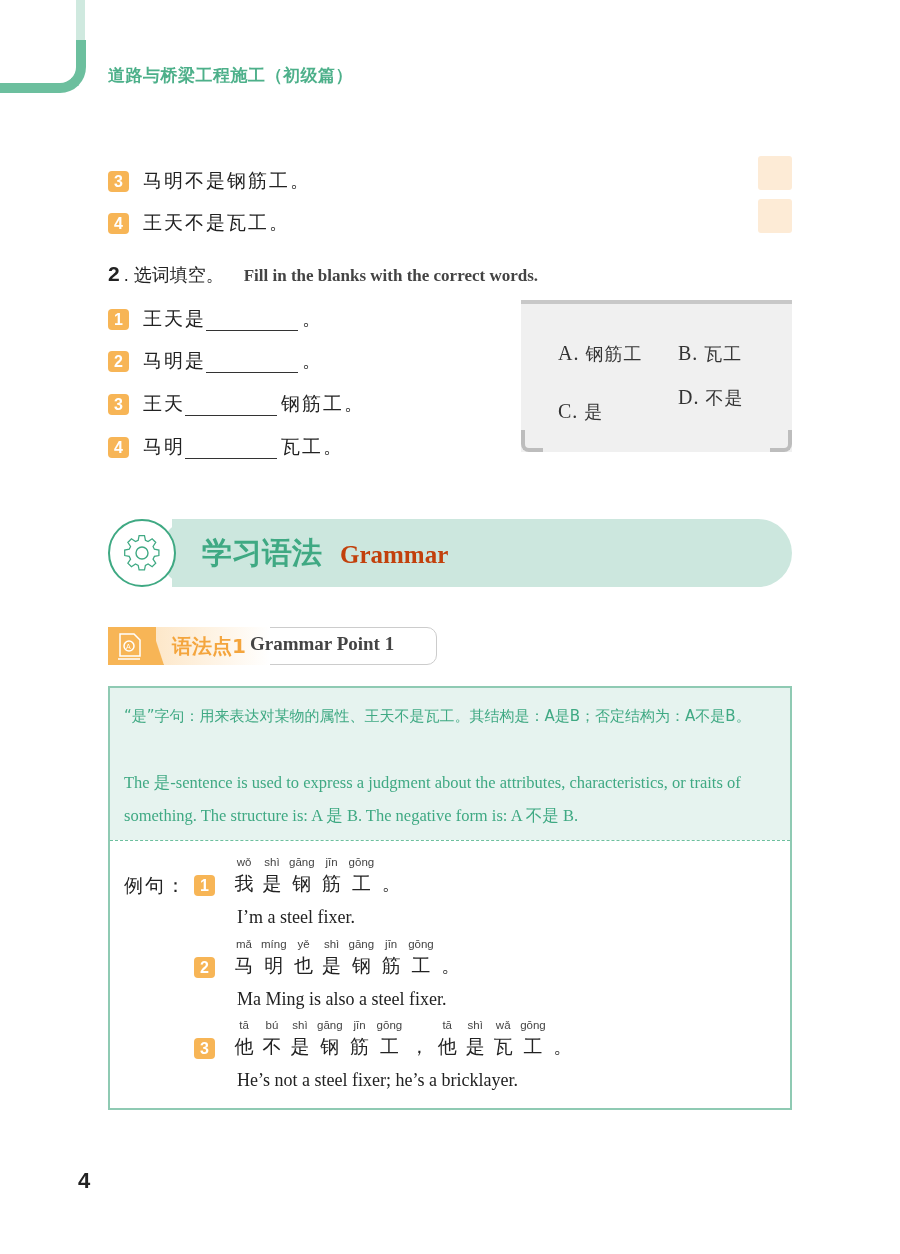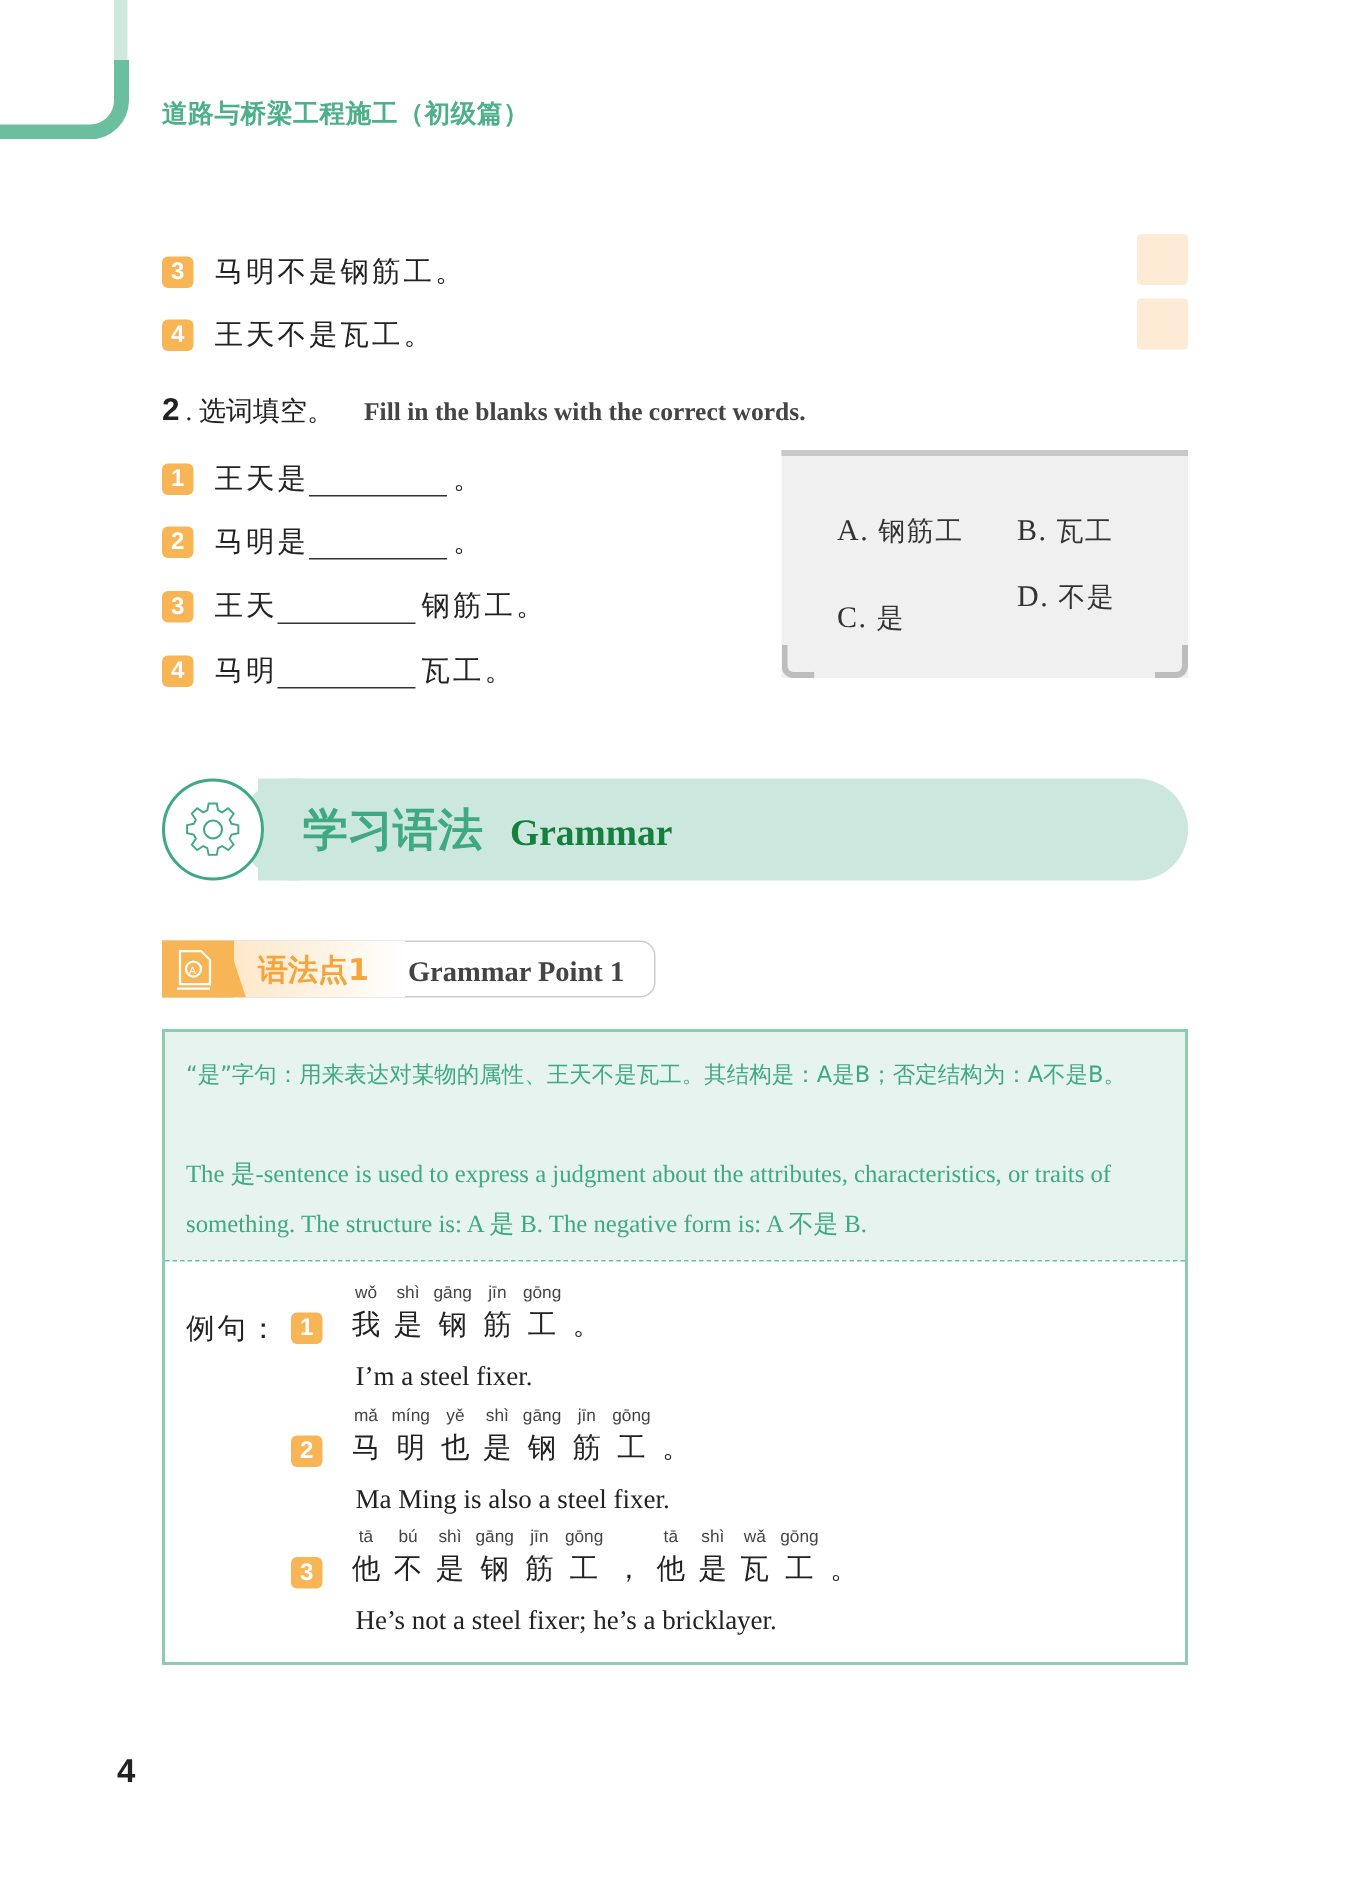--- a/index.html
+++ b/index.html
@@ -30,21 +30,21 @@
     font-weight: bold; font-size: 16px; line-height: 21px; text-align: center;
     vertical-align: middle;
   }
   .cn-line { font-family: "DejaVu Serif", serif; font-size: 19px; color: #222; letter-spacing: 2px; }
   .row { position: absolute; left: 108px; display: flex; align-items: center; gap: 14px; }
 
   .side-tab { width: 34px; height: 34px; background: #fdebd6; border-radius: 3px; left: 758px; }
 
   .q2-title { left: 108px; top: 262px; display: flex; align-items: baseline; gap: 4px; }
   .q2-title .num { font-family: "Liberation Sans", sans-serif; font-weight: bold; font-size: 21px; color: #222; }
-  .q2-title .cn { font-family: Liberation Serif, serif; font-size: 18px; color: #222; }
+  .q2-title .cn { font-family: Liberation Sans, sans-serif; font-size: 18px; color: #222; }
   .q2-title .en { font-family: "Liberation Serif", serif; font-weight: bold; font-size: 17px; color: #444; margin-left: 16px; }
 
   .blank { display: inline-block; width: 92px; border-bottom: 1.5px solid #333; height: 22px; margin: 0 2px; }
 
   .opt-box {
     left: 521px; top: 300px; width: 271px; height: 152px; background: #f0f0f0;
     border-top: 4px solid #c8c8c8; box-sizing: border-box;
   }
   .opt-bracket-l { left: 521px; top: 430px; width: 22px; height: 22px; border-left: 4px solid #bdbdbd; border-bottom: 4px solid #bdbdbd; border-bottom-left-radius: 8px; box-sizing: border-box; }
   .opt-bracket-r { left: 770px; top: 430px; width: 22px; height: 22px; border-right: 4px solid #bdbdbd; border-bottom: 4px solid #bdbdbd; border-bottom-right-radius: 8px; box-sizing: border-box; }
@@ -57,32 +57,32 @@
     border-radius: 0 34px 34px 0;
   }
   .gram-band-cut { left: 160px; top: 519px; width: 40px; height: 68px; background: #cce7de; border-radius: 34px 0 0 34px; }
   .gram-circle {
     left: 108px; top: 519px; width: 68px; height: 68px; border-radius: 50%;
     background: #fff; border: 2px solid #3fa983; box-sizing: border-box;
     display: flex; align-items: center; justify-content: center;
   }
   .gram-title { left: 202px; top: 533px; display: flex; align-items: baseline; gap: 18px; }
   .gram-title .cn { font-family: "DejaVu Sans", sans-serif; font-weight: bold; font-size: 30px; color: #3fa983; }
-  .gram-title .en { font-family: "Liberation Serif", serif; font-weight: bold; font-size: 25px; color: #15803d; }
+  .gram-title .en { font-family: "Liberation Serif", serif; font-weight: bold; font-size: 25px; color: #c2410c; }
 
   
   .gp-wrap {
     left: 108px; top: 627px; width: 329px; height: 38px; box-sizing: border-box;
     border: 1.5px solid #ccc; border-radius: 0 10px 10px 0; background: #fff;
     overflow: hidden;
   }
   .gp-orange { left: 108px; top: 627px; width: 48px; height: 38px; background: #f7b556; }
   .gp-fade { left: 150px; top: 627px; width: 120px; height: 38px; background: linear-gradient(90deg, #fde6c6 0%, #fff 100%); clip-path: polygon(0 0, 100% 0, 100% 100%, 14px 100%); }
   .gp-diag { left: 146px; top: 627px; width: 18px; height: 38px; background: #f7b556; clip-path: polygon(0 0, 30% 0, 100% 100%, 0 100%); }
-  .gp-text { left: 172px; top: 633px; display: flex; align-items: flex-end; gap: 26px; }
+  .gp-text { left: 172px; top: 633px; display: flex; align-items: flex-start; gap: 4px; }
   .gp-text .cn { font-family: "DejaVu Sans", sans-serif; font-weight: bold; font-size: 20px; color: #f4a53d; }
   .gp-text .en { font-family: "Liberation Serif", serif; font-weight: bold; font-size: 19px; color: #444; }
 
   
   .rule-box {
     left: 108px; top: 686px; width: 684px; height: 424px; box-sizing: border-box;
     border: 2px solid #8fcab3; background: #fff;
   }
   .rule-top { left: 110px; top: 688px; width: 680px; height: 152px; background: #e6f3ef; }
   .dash-line { left: 110px; top: 840px; width: 680px; border-top: 1.5px dashed #6cbf9e; }

